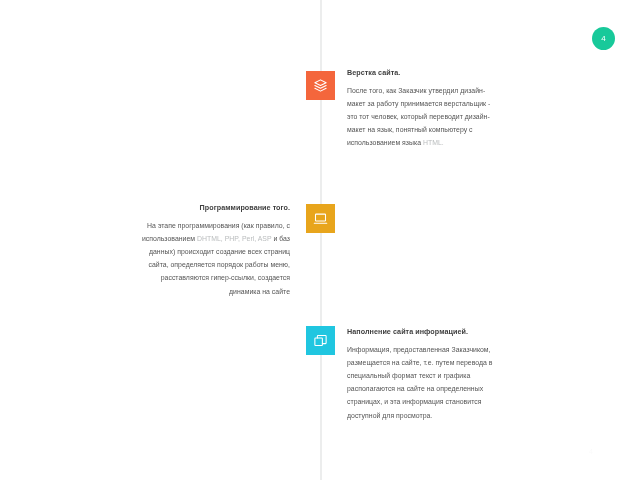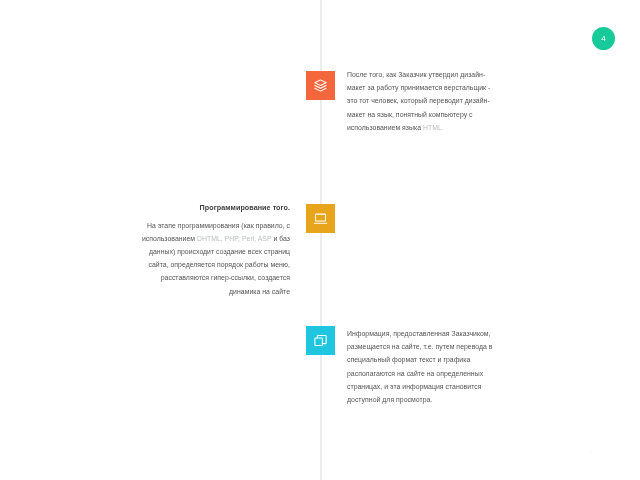--- a/index.html
+++ b/index.html
@@ -125,20 +125,21 @@
   <div class="icon-tile icon-layout">
     <span>
       <svg width="15" height="15" viewBox="0 0 24 24" fill="none" stroke="#ffffff" stroke-width="1.7" stroke-linecap="round" stroke-linejoin="round">
         <path d="M12 3 L21 7.5 L12 12 L3 7.5 Z"></path>
         <path d="M3 12 L12 16.5 L21 12"></path>
         <path d="M3 16.5 L12 21 L21 16.5"></path>
       </svg>
     </span>
   </div>
   <div class="block block-right pos-layout">
+    <div class="title">Верстка сайта.</div>
     <div class="body">
         <div class="line"><span>После того, как Заказчик утвердил дизайн-</span></div>
         <div class="line"><span>макет за работу принимается верстальщик -</span></div>
         <div class="line"><span>это тот человек, который переводит дизайн-</span></div>
         <div class="line"><span>макет на язык, понятный компьютеру с</span></div>
         <div class="line"><span>использованием языка </span><span class="muted">HTML.</span></div>
       </div>
   </div>
 
   <div class="icon-tile icon-program">
@@ -163,20 +164,21 @@
 
   <div class="icon-tile icon-content">
     <span>
       <svg width="15" height="15" viewBox="0 0 24 24" fill="none" stroke="#ffffff" stroke-width="1.7" stroke-linecap="round" stroke-linejoin="round">
         <rect x="3" y="8" width="12" height="12" rx="1"></rect>
         <path d="M7 8 V5 a1 1 0 0 1 1 -1 H20 a1 1 0 0 1 1 1 V16 a1 1 0 0 1 -1 1 h-5"></path>
       </svg>
     </span>
   </div>
   <div class="block block-right pos-content">
+    <div class="title">Наполнение сайта информацией.</div>
     <div class="body">
         <div class="line"><span>Информация, предоставленная Заказчиком,</span></div>
         <div class="line"><span>размещается на сайте, т.е. путем перевода в</span></div>
         <div class="line"><span>специальный формат текст и графика</span></div>
         <div class="line"><span>располагаются на сайте на определенных</span></div>
         <div class="line"><span>страницах, и эта информация становится</span></div>
         <div class="line"><span>доступной для просмотра.</span></div>
       </div>
   </div>
 

